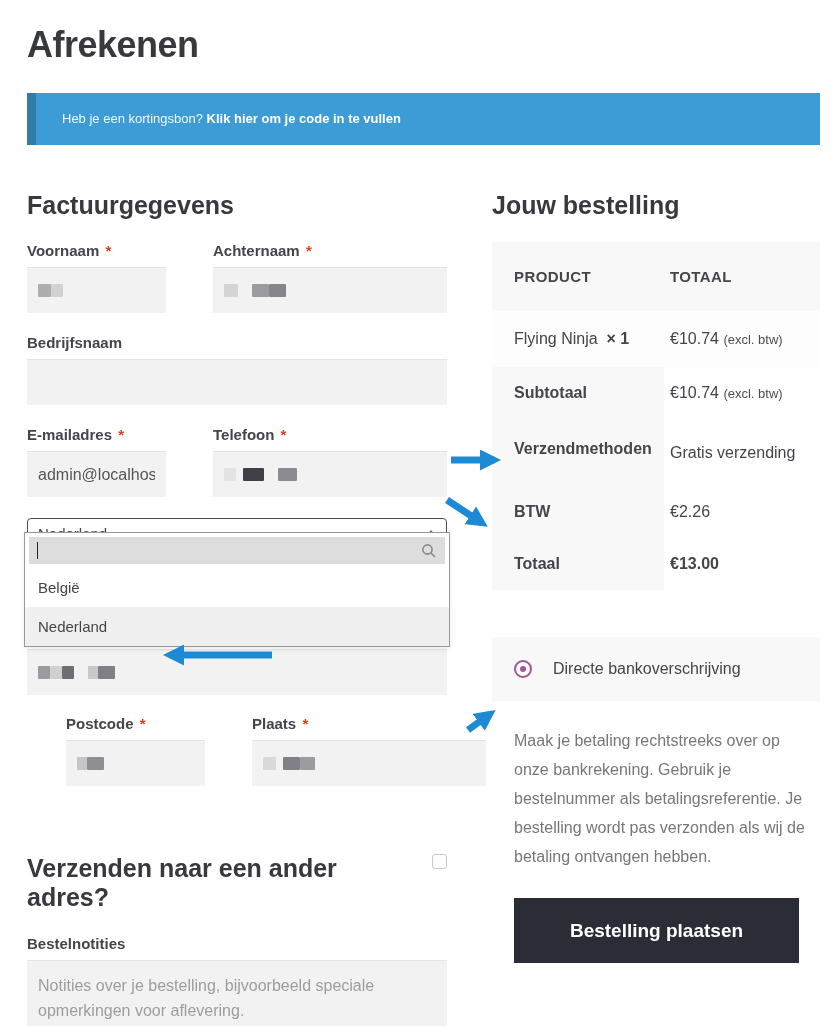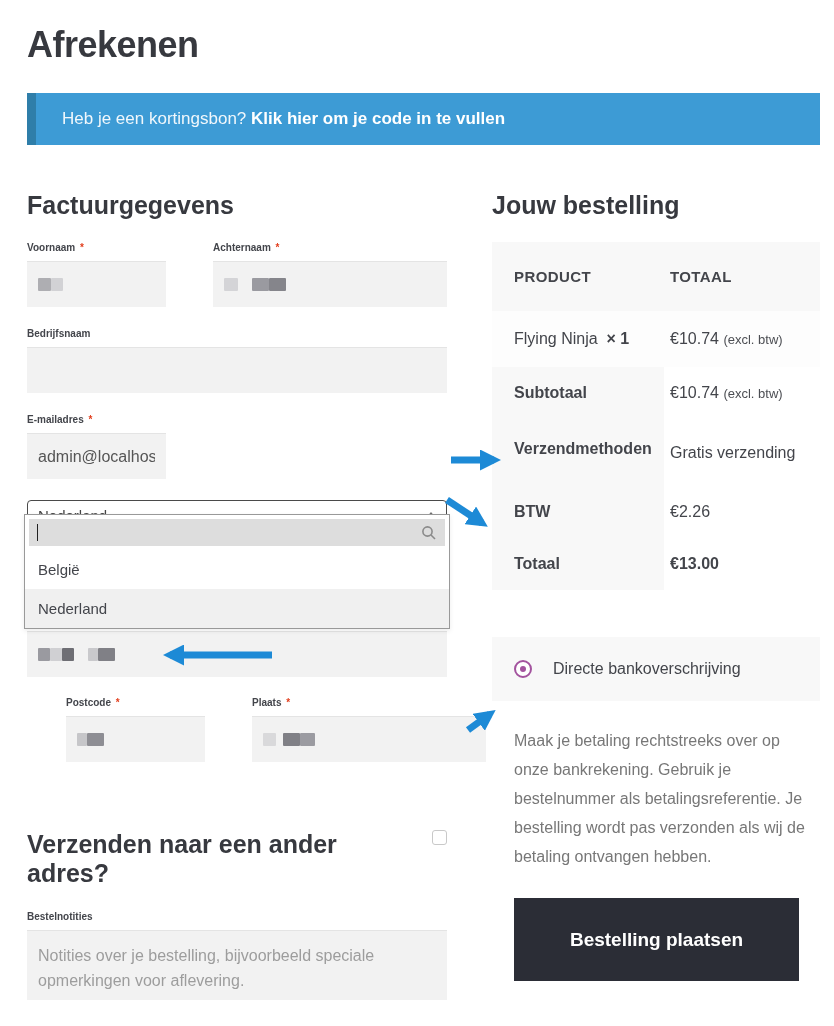--- a/index.html
+++ b/index.html
@@ -12,38 +12,38 @@
   body{
     width:834px;height:1026px;background:#fff;color:#43454b;
     font-family:"Liberation Sans",sans-serif;overflow:hidden;
   }
   .page{position:relative;width:834px;height:1026px;padding:0 14px 0 27px;}
 
   
   .page-title{font-size:36px;font-weight:700;color:#37393f;margin:0;padding-top:24px;letter-spacing:-0.5px;}
   .coupon-banner{
     margin-top:27px;background:var(--banner-blue);border-left:9px solid var(--banner-border);
-    color:#fff;font-size:17px;padding:17px 10px 17px 26px;line-height:18px;
+    color:#fff;font-size:13px;padding:17px 10px 17px 26px;line-height:18px;
   }
   .coupon-banner .muted{color:rgba(255,255,255,0.92);}
   .coupon-banner .coupon-link{font-weight:700;color:#fff;cursor:pointer;}
 
   
   .columns{display:flex;margin-top:46px;}
   .col-left{width:420px;flex:none;}
   .col-right{width:328px;flex:none;margin-left:45px;}
   h2{font-size:25px;font-weight:700;color:#37393f;margin:0 0 22px;}
 
   
   .frow{display:flex;gap:47px;}
   .fgroup{margin-bottom:21px;}
   .col-a{width:139px;flex:none;}
   .col-b{width:234px;flex:none;}
   .full{width:420px;}
-  .flabel{display:block;font-weight:700;font-size:10px;color:#43454b;margin-bottom:8px;}
+  .flabel{display:block;font-weight:700;font-size:15px;color:#43454b;margin-bottom:8px;}
   .req{color:var(--required-red);font-weight:700;text-decoration:none;margin-left:2px;}
   .inp{
     height:46px;background:var(--input-gray);border:none;border-top:1px solid #e4e4e4;
     display:flex;align-items:center;padding:0 11px;font-size:16px;color:#555;width:100%;
   }
   input.inp{display:block;line-height:44px;font-family:"Liberation Sans",sans-serif;}
   .redact{display:inline-block;height:13px;filter:blur(0.6px);border-radius:1px;}
   .gap{display:inline-block;width:7px;height:1px;}
 
   
@@ -91,21 +91,21 @@
   .shipping-row .cell-l,.shipping-row .cell-r{padding-top:21px;padding-bottom:21px;}
   .total-row .cell-r{font-weight:700;}
 
   
   .payment-box{margin-top:47px;background:var(--panel-gray);padding:23px 22px;display:flex;align-items:center;}
   .radio{width:18px;height:18px;border-radius:50%;border:2px solid var(--radio-purple);background:#fff;position:relative;flex:none;cursor:pointer;}
   .radio::after{content:"";position:absolute;left:4px;top:4px;width:6px;height:6px;border-radius:50%;background:var(--radio-purple);}
   .pay-label{font-weight:400;font-size:16px;margin-left:21px;}
   .pay-desc{margin:25px 0 0 22px;width:302px;color:#777;font-size:16px;line-height:29px;}
   .place-order{
-    margin:27px 0 0 22px;width:285px;height:83px;background:var(--button-dark);color:#fff;
+    margin:27px 0 0 22px;width:285px;height:65px;background:var(--button-dark);color:#fff;
     border:none;font-family:"Liberation Sans",sans-serif;font-weight:700;font-size:19px;
     display:flex;align-items:center;justify-content:center;cursor:pointer;
   }
 
   
   .arrow{position:absolute;z-index:20;color:var(--arrow-blue);}
   .arrow line{stroke:currentColor;}
   .arrow path{fill:currentColor;}
 </style>
 </head>
@@ -148,20 +148,31 @@
 
       <div class="fgroup full">
         <span class="flabel">Bedrijfsnaam</span>
         <div class="inp"></div>
       </div>
 
       <div class="frow">
         <div class="fgroup col-a">
           <span class="flabel"><span>E-mailadres</span> <abbr class="req">*</abbr></span>
           <input class="inp" value="admin@localhost." style="">
+        </div>
+        <div class="fgroup col-b">
+          <span class="flabel"><span>Telefoon</span> <abbr class="req">*</abbr></span>
+          <div class="inp">
+            <span class="redact" style="width:12px;background:#e3e3e5"></span>
+              <span class="gap"></span>
+              <span class="redact" style="width:21px;background:#404048"></span>
+              <span class="gap"></span>
+              <span class="gap"></span>
+              <span class="redact" style="width:19px;background:#8b8b91"></span>
+          </div>
         </div>
       </div>
 
       <div class="fgroup full" style="margin-bottom:0;">
         <div class="select-wrap">
           <div class="select2-closed">
             <span>Nederland</span>
             <span class="caret-up"></span>
           </div>
           <div class="dropdown">

